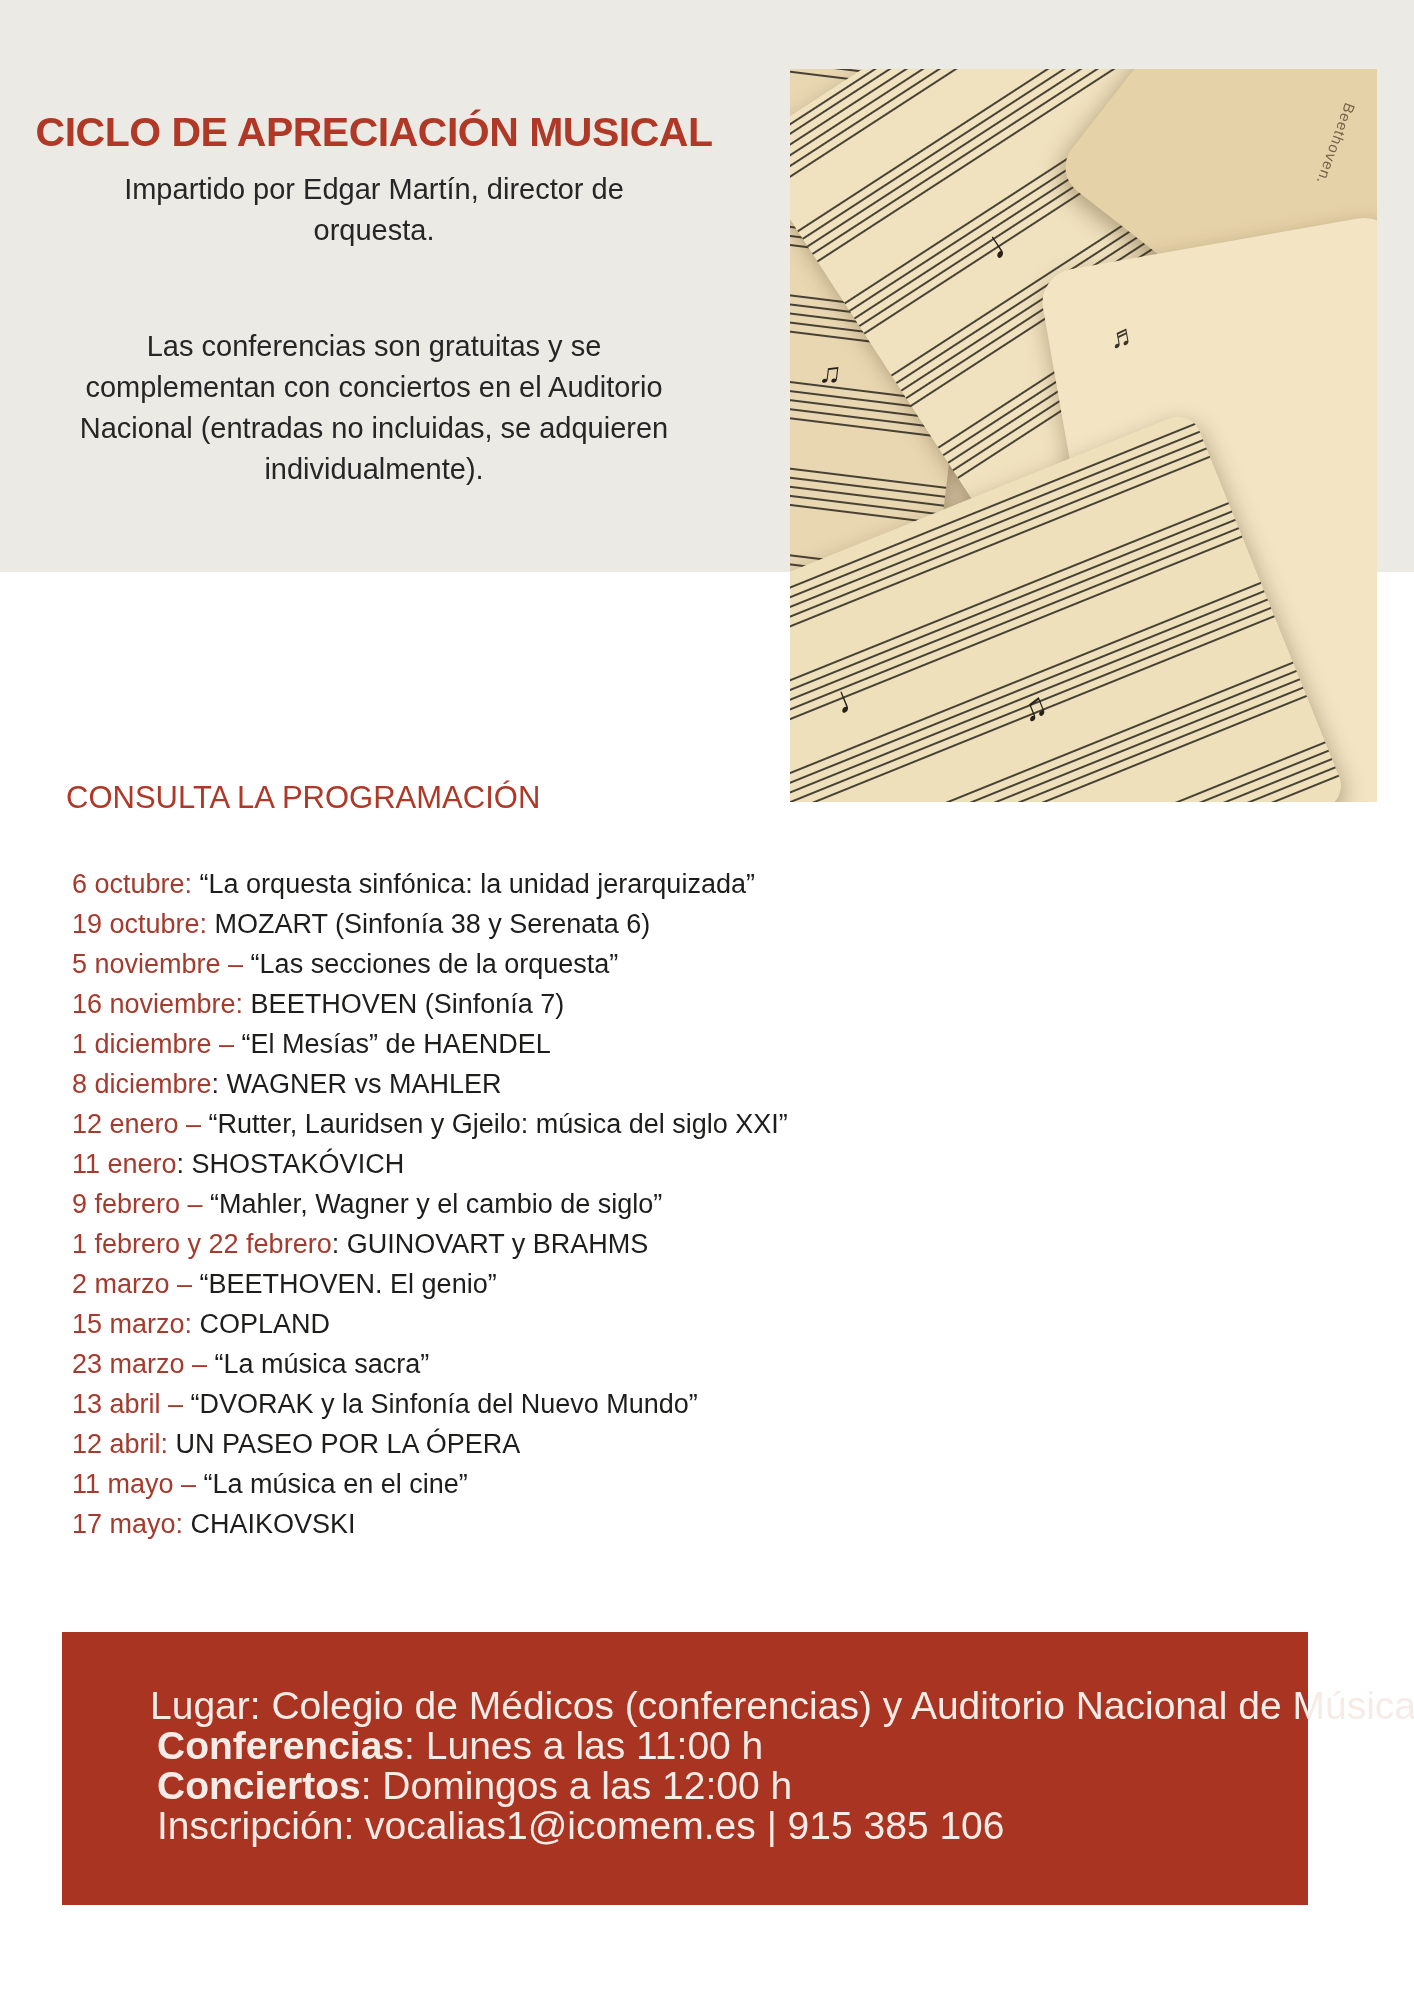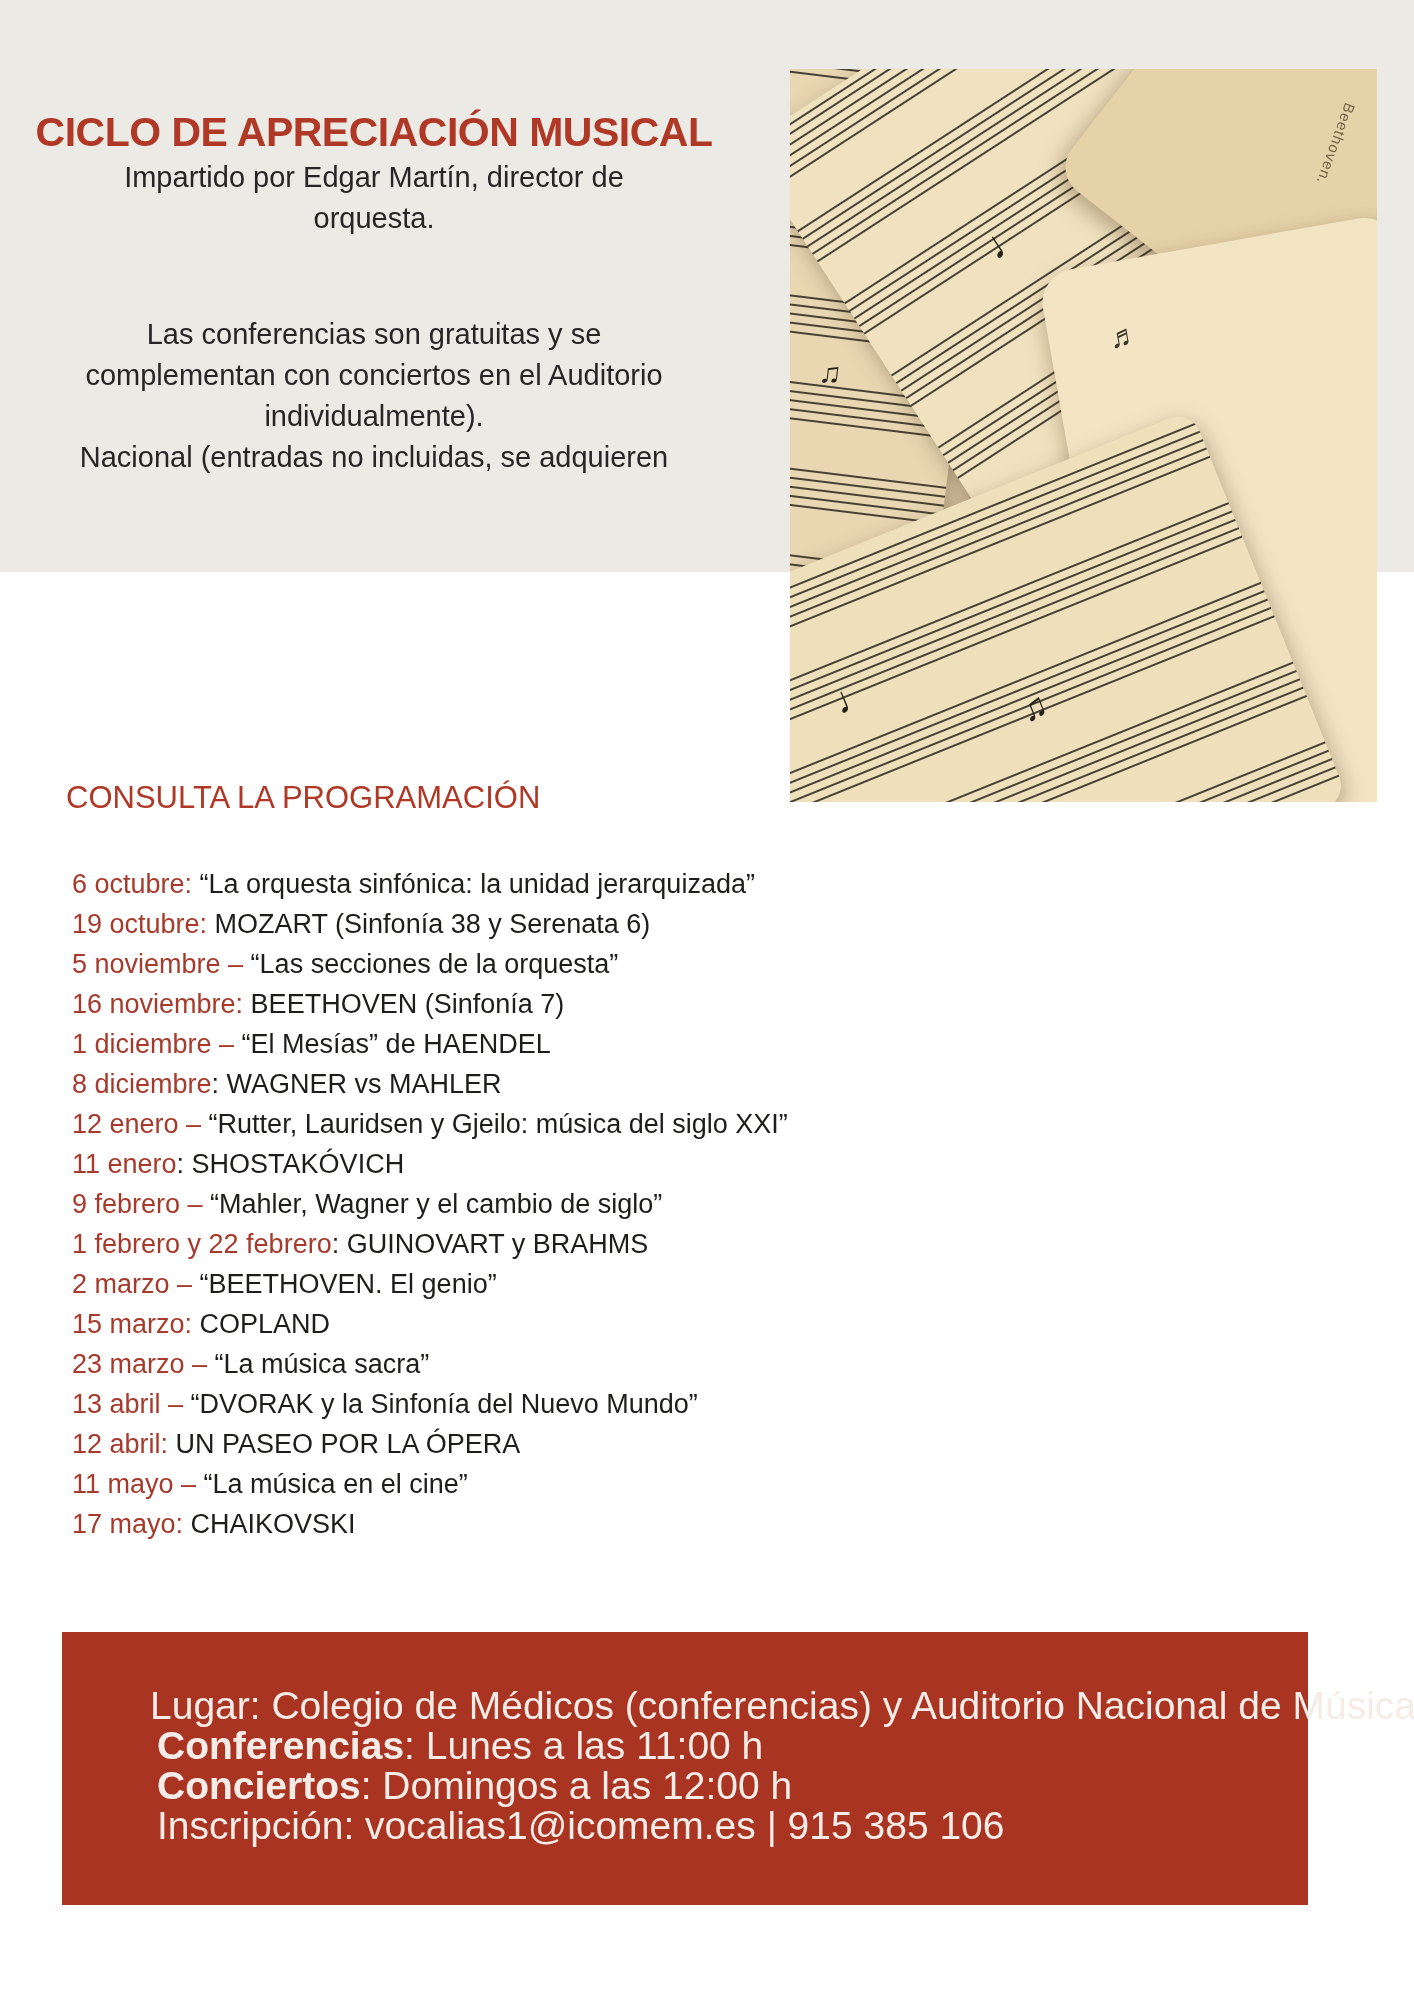--- a/index.html
+++ b/index.html
@@ -13,21 +13,21 @@
 
   
   .band{position:absolute;left:0;top:0;width:1414px;height:572px;background:#ECEAE4;}
 
   
   .intro{position:absolute;left:0;top:108px;width:748px;text-align:center;color:#242424;}
   .intro .title{
     font-size:41px;font-weight:700;letter-spacing:-0.5px;
     color:#B03826;line-height:48px;
   }
-  .intro .subtitle{margin-top:1px;font-size:29px;line-height:41px;color:#262626;}
+  .intro .subtitle{margin-top:13px;font-size:29px;line-height:41px;color:#262626;}
   .intro .descr{margin-top:75px;font-size:29px;line-height:41px;color:#262626;}
 
   
   .photo{
     position:absolute;left:790px;top:69px;width:587px;height:733px;
     background:linear-gradient(135deg,#cbb torpedo 0,#cbb894 0%,#d8c6a4 40%,#c4b18d 100%);
     background:linear-gradient(135deg,#cbb894 0%,#d8c6a4 45%,#c2ae88 100%);
     overflow:hidden;
   }
   .paper{position:absolute;box-shadow:0 8px 22px rgba(60,40,10,0.35);}
@@ -78,22 +78,22 @@
 
   <div class="intro">
     <div class="title">CICLO DE APRECIACIÓN MUSICAL</div>
     <div class="subtitle">
       <div>Impartido por Edgar Martín, director de</div>
       <div>orquesta.</div>
     </div>
     <div class="descr">
       <div>Las conferencias son gratuitas y se</div>
       <div>complementan con conciertos en el Auditorio</div>
+      <div>Nacional (entradas no incluidas, se adquieren</div>
       <div>individualmente).</div>
-      <div>Nacional (entradas no incluidas, se adquieren</div>
     </div>
   </div>
 
   <div class="photo">
 
     <div class="paper staves" style="left:-70px;top:-40px;width:230px;height:840px;background-color:#e9d7b2;transform:rotate(7deg);">
       <span class="note" style="left:40px;top:120px;font-size:34px;">♪</span>
       <span class="note" style="left:90px;top:330px;font-size:30px;">♫</span>
 
     </div>

